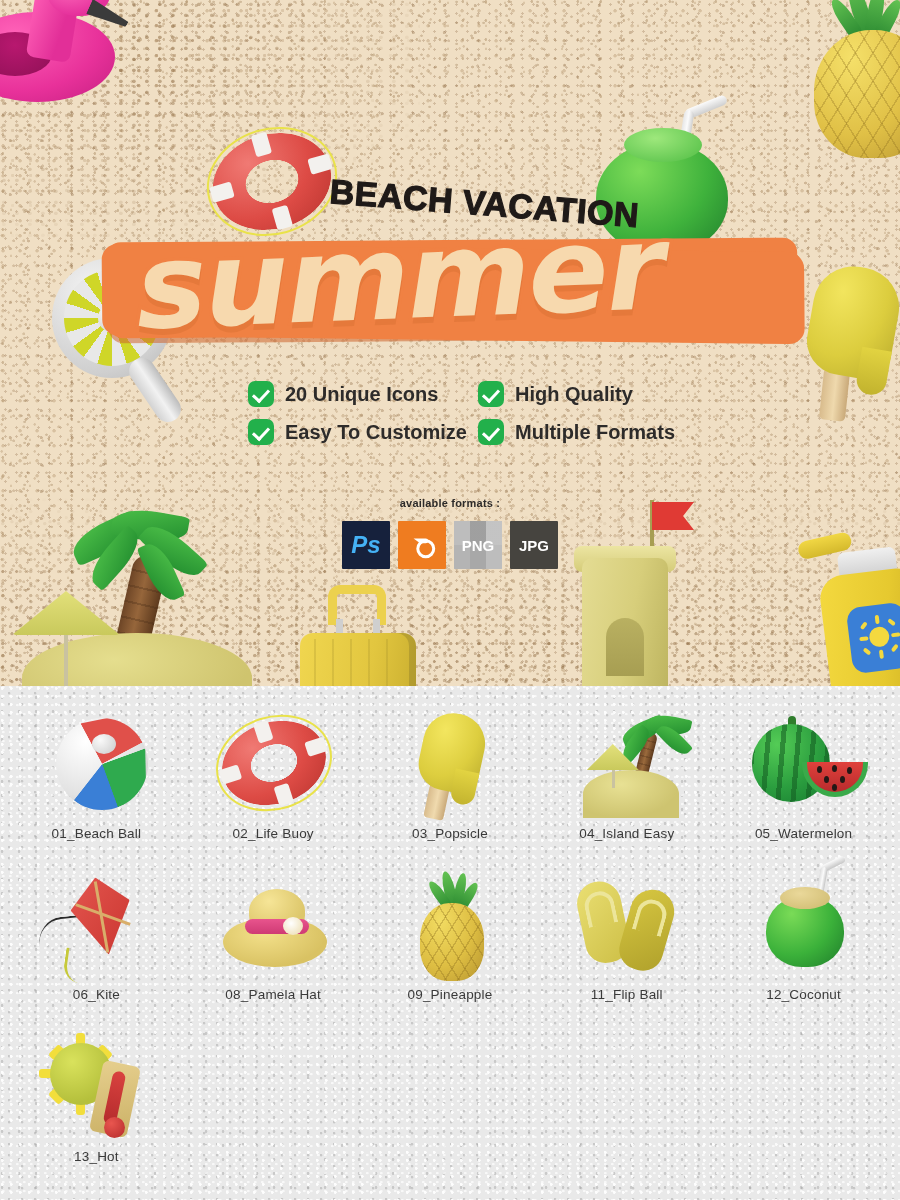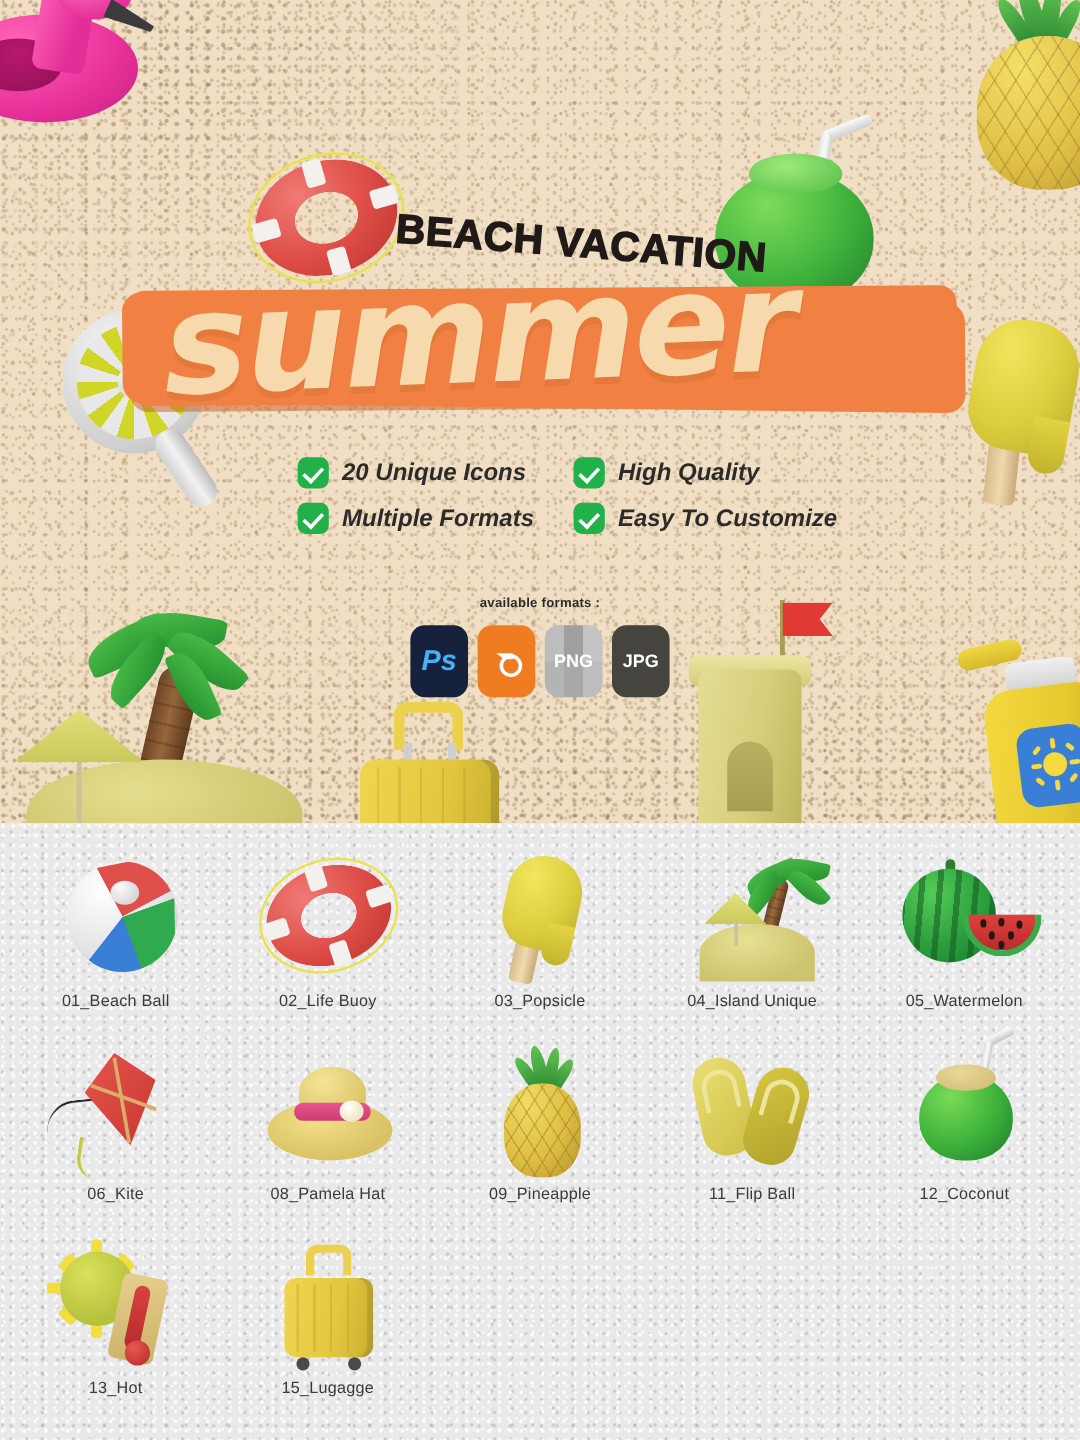--- a/index.html
+++ b/index.html
@@ -123,21 +123,21 @@
   }
 
   
   .features {
     position: absolute; left: 248px; top: 381px;
     width: 446px;
     display: grid;
     grid-template-columns: 216px 216px;
     column-gap: 14px; row-gap: 12px;
   }
-  .feature { display: flex; align-items: center; gap: 11px; font-style: italic; }
+  .feature { display: flex; align-items: center; gap: 11px; }
   .tick {
     width: 26px; height: 26px; border-radius: 7px; background: #22b04b;
     flex: 0 0 26px; position: relative;
   }
   .tick::after {
     content: ""; position: absolute; left: 8px; top: 5px;
     width: 7px; height: 13px;
     border: solid #fff; border-width: 0 3.2px 3.2px 0;
     transform: rotate(43deg);
   }
@@ -147,21 +147,21 @@
   .formats-caption {
     position: absolute; left: 0; right: 0; top: 497px;
     text-align: center; font-size: 11px; font-weight: bold; color: #2d2b2a;
     letter-spacing: .2px;
   }
   .formats-row {
     position: absolute; left: 0; right: 0; top: 521px;
     display: flex; justify-content: center; gap: 8px;
   }
   .fmt {
-    width: 48px; height: 60px; border-radius: 12px;
+    width: 48px; height: 48px; border-radius: 1px;
     display: flex; align-items: center; justify-content: center;
     font-size: 15px; font-weight: bold; color: #fff;
     position: relative; overflow: hidden;
   }
   .fmt-ps { background: #16213c; color: #45b2f5; font-size: 24px; font-style: italic; }
   .fmt-bl { background: #ef7c20; }
   .fmt-bl svg { width: 30px; height: 30px; }
   .fmt-png { background: #b9b9b9; color: #fff; }
   .fmt-png::before{
     content:""; position:absolute; inset:0;
@@ -675,25 +675,25 @@
       <div class="feature">
         <span class="tick"></span>
         <span class="feature-label">20 Unique Icons</span>
       </div>
       <div class="feature">
         <span class="tick"></span>
         <span class="feature-label">High Quality</span>
       </div>
       <div class="feature">
         <span class="tick"></span>
-        <span class="feature-label">Multiple Formats</span>
+        <span class="feature-label">Easy To Customize</span>
       </div>
       <div class="feature">
         <span class="tick"></span>
-        <span class="feature-label">Easy To Customize</span>
+        <span class="feature-label">Multiple Formats</span>
       </div>
     </div>
 
     <div class="formats-caption">available formats :</div>
     <div class="formats-row">
       <div class="fmt fmt-ps">
         <span>Ps</span>
       </div>
       <div class="fmt fmt-bl">
         <svg viewBox="0 0 32 32">
@@ -758,21 +758,21 @@
             <div class="isl-trunk"></div>
             <div class="frond" style="left:48px;top:8px;width:44px;height:18px;transform:rotate(-22deg);"></div>
             <div class="frond" style="left:74px;top:2px;width:44px;height:18px;transform:rotate(12deg);"></div>
             <div class="frond" style="left:82px;top:18px;width:38px;height:16px;transform:rotate(46deg);"></div>
             <div class="frond" style="left:44px;top:22px;width:38px;height:16px;transform:rotate(-50deg);"></div>
             <div class="isl-mound"></div>
             <div class="isl-pole"></div>
               <div class="isl-umb"></div>
           </div>
         </div>
-        <div class="cell-label">04_Island Unique</div>
+        <div class="cell-label">04_Island Easy</div>
       </div>
 
       <div class="cell">
         <div class="cell-art">
           <div class="wmel">
             <div class="wm-stem"></div>
               <div class="wm-ball"></div>
             <div class="wm-slice">
               <div class="seed" style="left:10px;top:4px;"></div>
               <div class="seed" style="left:25px;top:3px;"></div>
@@ -868,27 +868,16 @@
             <div class="ht-sun"></div>
             <div class="ht-plate"></div>
               <div class="ht-tube"></div>
               <div class="ht-bulb"></div>
           </div>
         </div>
         <div class="cell-label">13_Hot</div>
       </div>
 
 
-      <div class="cell">
-        <div class="cell-art">
-          <div class="lug">
-            <div class="lg-handle"></div>
-              <div class="lg-body"></div>
-            <div class="lg-wheel" style="left:10px;"></div>
-            <div class="lg-wheel" style="left:53px;"></div>
-          </div>
-        </div>
-        <div class="cell-label">15_Lugagge</div>
-      </div>
 
     </div>
   </div>
 </div>
 
 </body></html>

